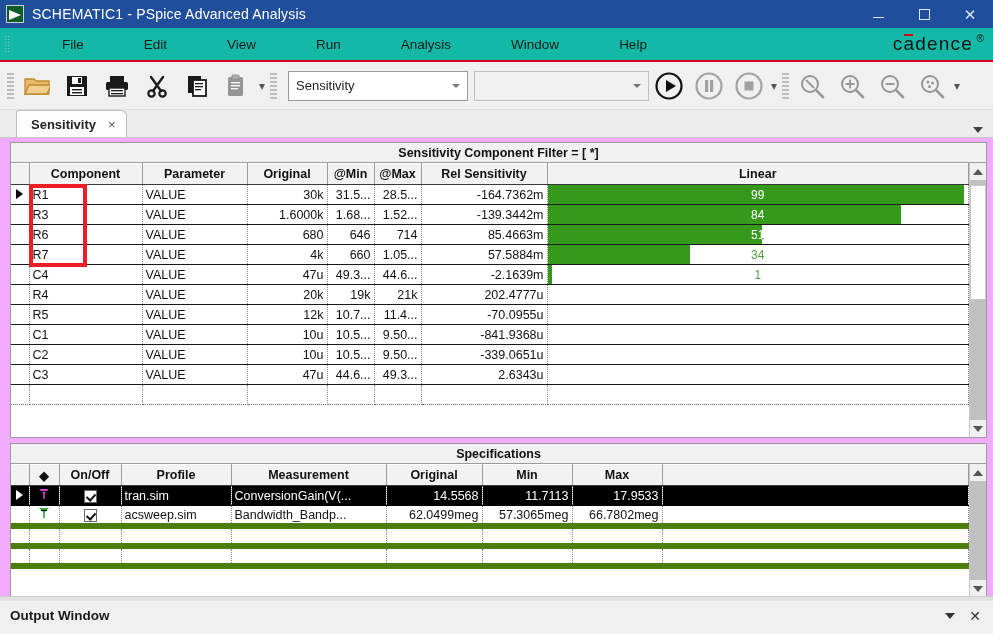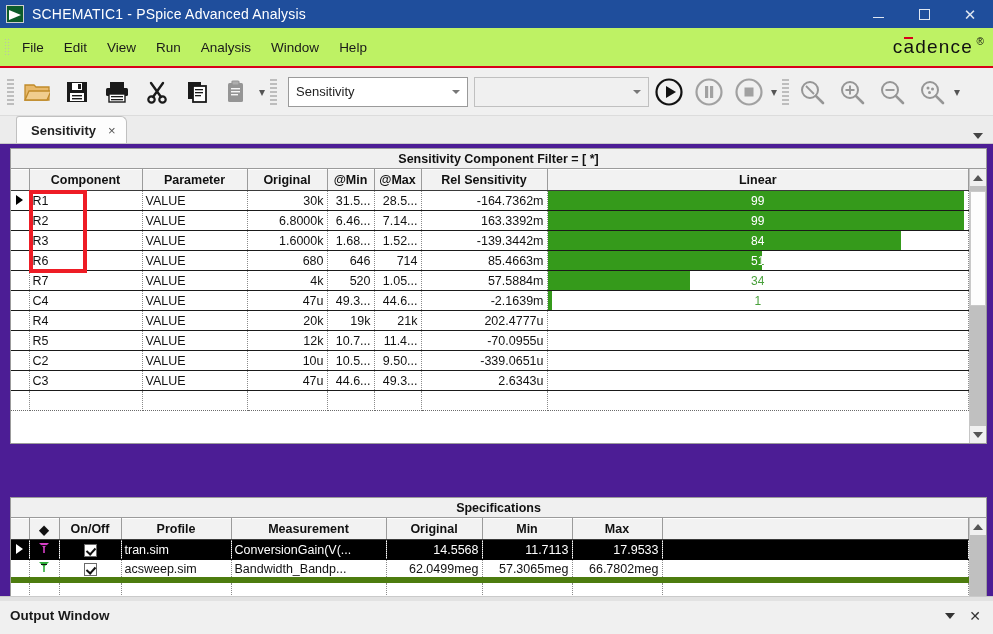--- a/index.html
+++ b/index.html
@@ -49,26 +49,27 @@
   .win-btn {
     width: 46px; height: 28px;
     display: flex; align-items: center; justify-content: center;
     color: #dfe7f2; font-size: 15px; line-height: 1;
   }
   .win-btn.min span { display: block; width: 11px; height: 1px; background: #dfe7f2; margin-top: 6px;}
   .win-btn.max span { display: block; width: 11px; height: 11px; border: 1px solid #dfe7f2; }
 
   
   .menubar {
-    height: 40px;
-    background: #bef264;
+    height: 34px;
+    background: #14b8a6;
     display: flex; align-items: center;
     position: relative;
     flex: none;
     border-bottom: 2px solid #d8001a;
+    gap: 40px;
   }
   .menu-grip {
     width: 6px; height: 18px; margin-left: 4px; margin-right: 2px;
     background:
       radial-gradient(#b8b8b8 40%, transparent 42%) 0 0/3px 3px;
     opacity: .85;
   }
   .menu-item {
     padding: 4px 10px;
     font-size: 13.5px;
@@ -154,25 +155,24 @@
     margin-left: auto; margin-right: 10px; margin-bottom: 4px;
     width: 0; height: 0;
     border-left: 5px solid transparent;
     border-right: 5px solid transparent;
     border-top: 6px solid #444;
   }
 
   
   .workarea {
     flex: 1 1 auto;
-    background: #4c1d95;
+    background: #f0abfc;
     padding: 4px 6px 0 10px;
     display: flex; flex-direction: column;
     min-height: 0;
-    gap: 48px;
   }
   .panel {
     border: 1px solid #9b9b9b;
     background: #ffffff;
     display: flex; flex-direction: column;
     position: relative;
     min-height: 0;
   }
   .panel.sens { height: 296px; flex: none; }
   .panel.spec { margin-top: 5px; height: 155px; flex: none; }
@@ -537,37 +537,20 @@
                     <div class="bar-track"></div>
                     <div class="bar-fill" style="width: 99%; background: rgb(53, 154, 27);"></div>
                     <div class="bar-label dark" style="color: rgb(74, 161, 60);">99</div>
                     <div class="lbl-clip" style="width: 99%;">
                       <div class="bar-label" style="width: 101.01%;">99</div>
                     </div>
                   </td>
                 </tr>
                 <tr>
                   <td class="selmark"></td>
-                  <td>R2</td>
-                  <td>VALUE</td>
-                  <td class="num">6.8000k</td>
-                  <td class="num">6.46...</td>
-                  <td class="num">7.14...</td>
-                  <td class="num">163.3392m</td>
-                  <td class="linear">
-                    <div class="bar-track"></div>
-                    <div class="bar-fill" style="width: 99%; background: rgb(53, 154, 27);"></div>
-                    <div class="bar-label dark" style="color: rgb(74, 161, 60);">99</div>
-                    <div class="lbl-clip" style="width: 99%;">
-                      <div class="bar-label" style="width: 101.01%;">99</div>
-                    </div>
-                  </td>
-                </tr>
-                <tr>
-                  <td class="selmark"></td>
                   <td>R3</td>
                   <td>VALUE</td>
                   <td class="num">1.6000k</td>
                   <td class="num">1.68...</td>
                   <td class="num">1.52...</td>
                   <td class="num">-139.3442m</td>
                   <td class="linear">
                     <div class="bar-track"></div>
                     <div class="bar-fill" style="width: 84%; background: rgb(53, 154, 27);"></div>
                     <div class="bar-label dark" style="color: rgb(74, 161, 60);">84</div>
@@ -591,21 +574,21 @@
                     <div class="lbl-clip" style="width: 51%;">
                       <div class="bar-label" style="width: 196.078%;">51</div>
                     </div>
                   </td>
                 </tr>
                 <tr>
                   <td class="selmark"></td>
                   <td>R7</td>
                   <td>VALUE</td>
                   <td class="num">4k</td>
-                  <td class="num">520</td>
+                  <td class="num">660</td>
                   <td class="num">1.05...</td>
                   <td class="num">57.5884m</td>
                   <td class="linear">
                     <div class="bar-track"></div>
                     <div class="bar-fill" style="width: 34%; background: rgb(53, 154, 27);"></div>
                     <div class="bar-label dark" style="color: rgb(74, 161, 60);">34</div>
                     <div class="lbl-clip" style="width: 34%;">
                       <div class="bar-label" style="width: 294.118%;">34</div>
                     </div>
                   </td>
@@ -641,20 +624,33 @@
                   </td>
                 </tr>
                 <tr>
                   <td class="selmark"></td>
                   <td>R5</td>
                   <td>VALUE</td>
                   <td class="num">12k</td>
                   <td class="num">10.7...</td>
                   <td class="num">11.4...</td>
                   <td class="num">-70.0955u</td>
+                  <td class="linear">
+                    <div class="bar-track"></div>
+                    <div class="bar-label minlbl" style="color: rgb(74, 161, 60);">&lt; MIN &gt;</div>
+                  </td>
+                </tr>
+                <tr>
+                  <td class="selmark"></td>
+                  <td>C1</td>
+                  <td>VALUE</td>
+                  <td class="num">10u</td>
+                  <td class="num">10.5...</td>
+                  <td class="num">9.50...</td>
+                  <td class="num">-841.9368u</td>
                   <td class="linear">
                     <div class="bar-track"></div>
                     <div class="bar-label minlbl" style="color: rgb(74, 161, 60);">&lt; MIN &gt;</div>
                   </td>
                 </tr>
                 <tr>
                   <td class="selmark"></td>
                   <td>C2</td>
                   <td>VALUE</td>
                   <td class="num">10u</td>

